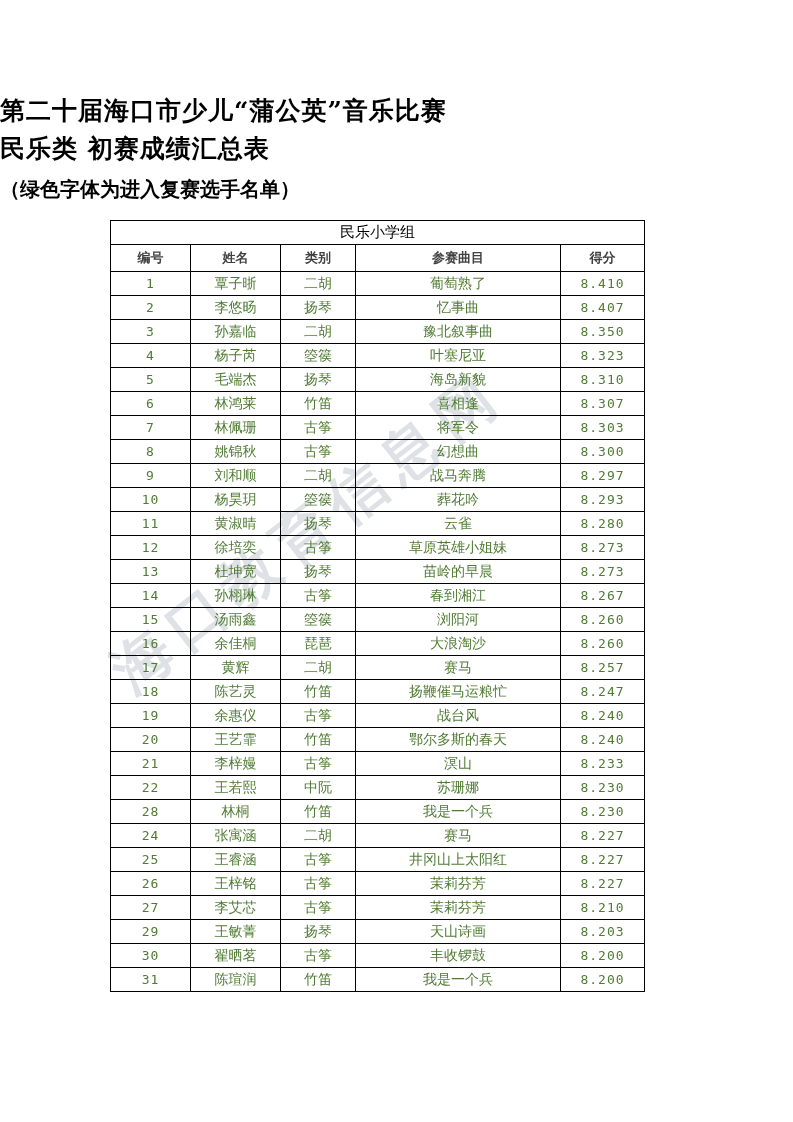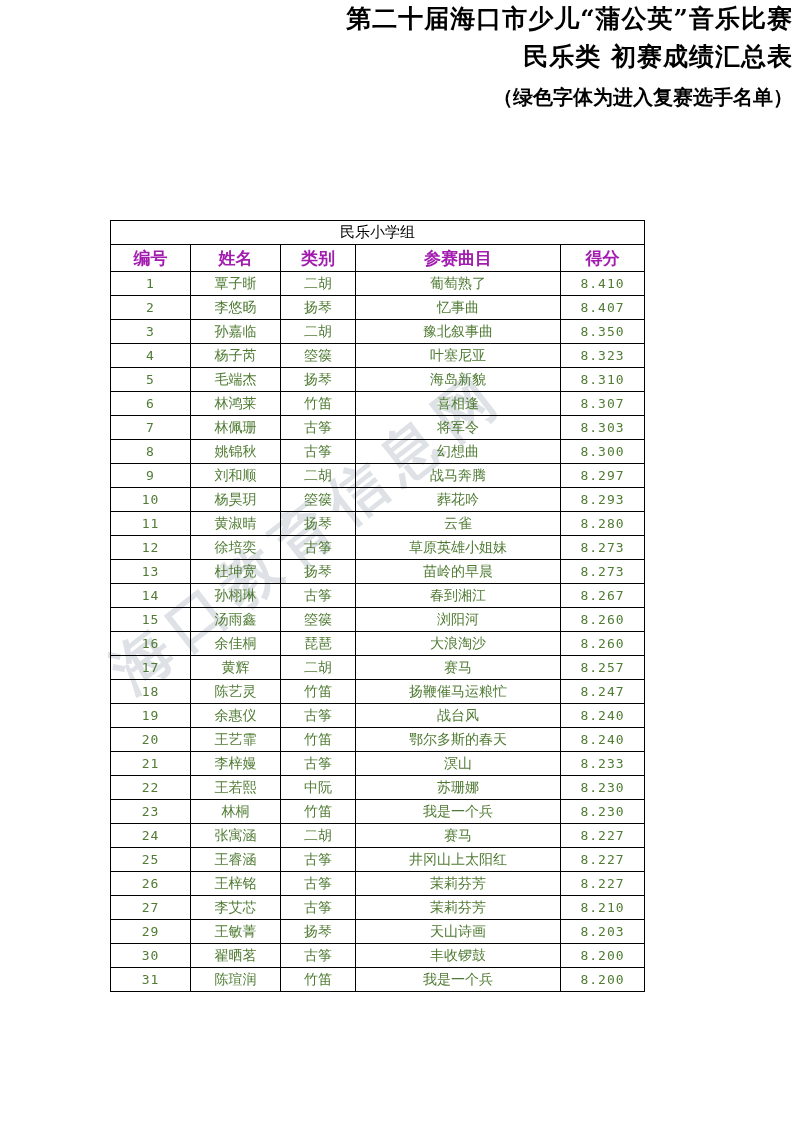--- a/index.html
+++ b/index.html
@@ -41,21 +41,22 @@
   }
 
   
   .page {
     position: relative;
     z-index: 2;
     width: 793px;
   }
 
   .title-block {
-    text-align: right;
+    padding-top: 92px;
+    text-align: left;
   }
   .title-line {
     font-family: "DejaVu Serif", "Liberation Serif", serif;
     font-weight: bold;
     font-size: 25px;
     line-height: 38px;
     letter-spacing: 1px;
     color: #000;
   }
   .subtitle-line {
@@ -99,24 +100,24 @@
     padding-left: 14px;
     height: 30px;
     font-family: Liberation Serif, serif;
     font-size: 15px;
     font-weight: normal;
     color: #000;
     margin-left: 27px;
   }
   tr.header-row td {
     font-family: "DejaVu Serif", "Liberation Serif", serif;
-    font-size: 17px;
+    font-size: 13px;
     font-weight: bold;
     height: 26px;
-    color: #a21caf;
+    color: #404040;
   }
   tr.data-row td {
     font-size: 14px;
     color: #4f7b33;
   }
   tr.data-row td.cell-no,
   tr.data-row td.cell-score {
     font-family: "DejaVu Sans Mono", "Liberation Mono", monospace;
     font-size: 13px;
     letter-spacing: 1px;
@@ -311,21 +312,21 @@
             <td class="cell-score">8.233</td>
           </tr>
           <tr class="data-row">
             <td class="cell-no">22</td>
             <td class="cell-name">王若熙</td>
             <td class="cell-cat">中阮</td>
             <td class="cell-piece">苏珊娜</td>
             <td class="cell-score">8.230</td>
           </tr>
           <tr class="data-row">
-            <td class="cell-no">23</td>
+            <td class="cell-no">28</td>
             <td class="cell-name">林桐</td>
             <td class="cell-cat">竹笛</td>
             <td class="cell-piece">我是一个兵</td>
             <td class="cell-score">8.230</td>
           </tr>
           <tr class="data-row">
             <td class="cell-no">24</td>
             <td class="cell-name">张寓涵</td>
             <td class="cell-cat">二胡</td>
             <td class="cell-piece">赛马</td>

